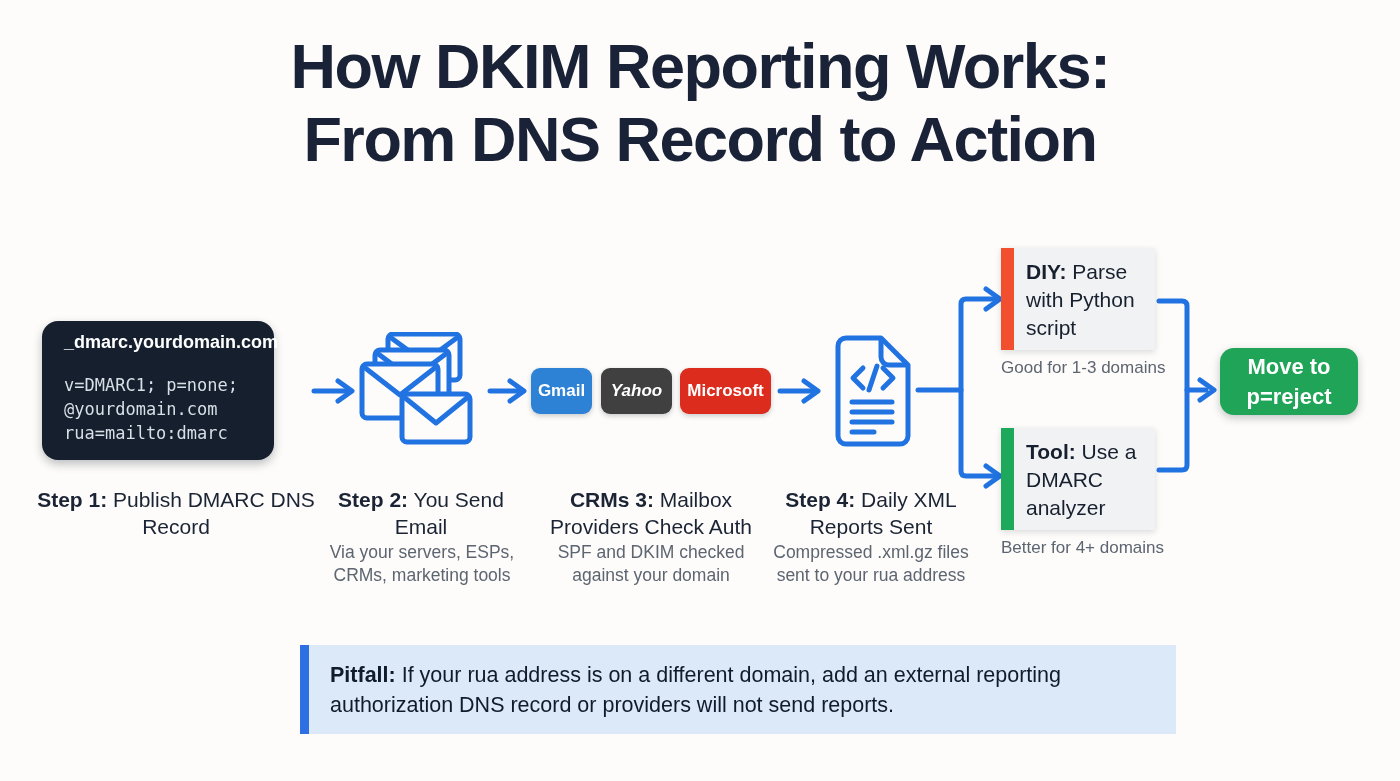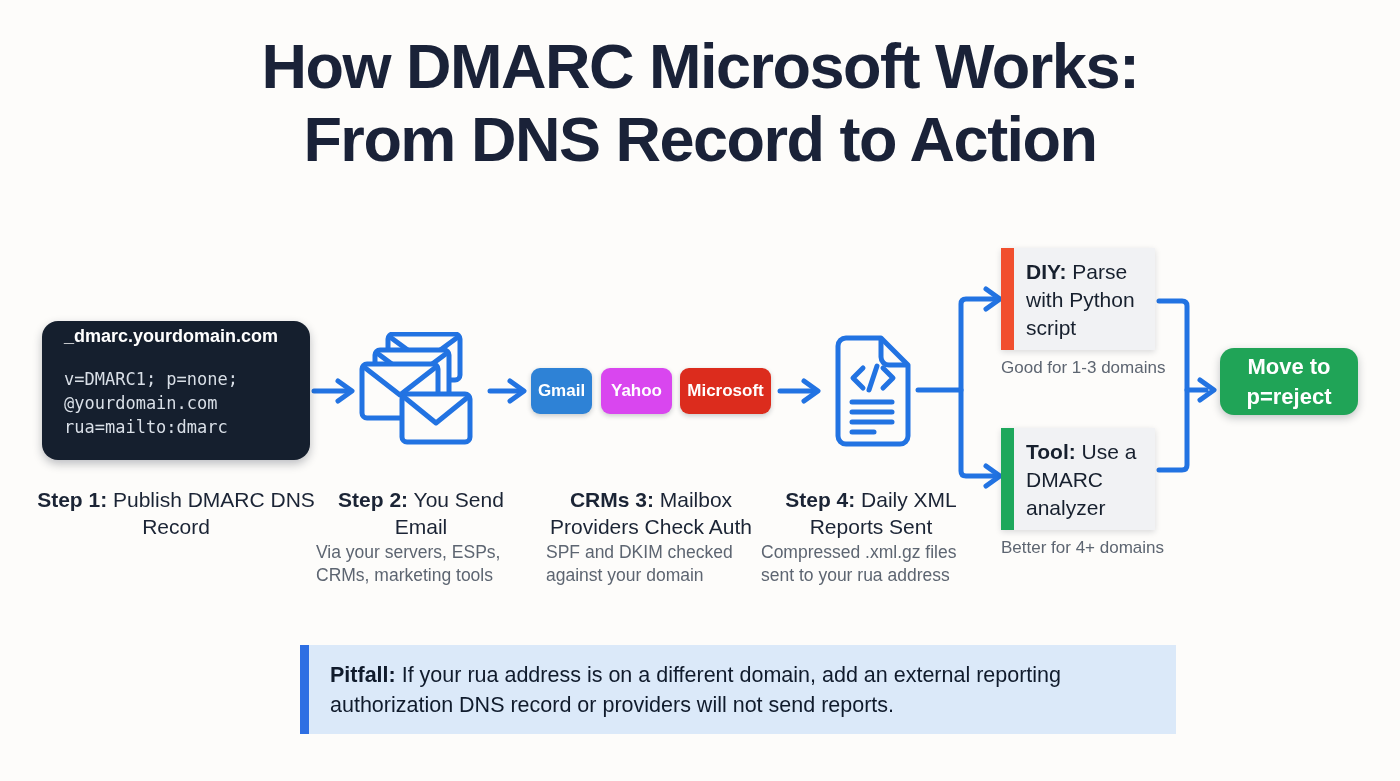--- a/index.html
+++ b/index.html
@@ -5,32 +5,32 @@
   * { margin:0; padding:0; box-sizing:border-box; }
   html,body { width:1400px; height:781px; }
   body { font-family:"Liberation Sans", sans-serif; background:#fdfcfa; position:relative; overflow:hidden; }
   .canvas { position:absolute; inset:0; width:1400px; height:781px; }
 
   .title { position:absolute; top:30px; left:0; width:100%; text-align:center;
            font-size:63px; font-weight:bold; color:#1a2238; line-height:1.16; letter-spacing:-1.5px; }
 
   .arrows-svg { position:absolute; left:0; top:0; pointer-events:none; }
 
-  .dns-box { position:absolute; left:42px; top:321px; width:268px; height:139px;
-             background:#151f2e; border-radius:16px; padding:5px 22px;
+  .dns-box { position:absolute; left:42px; top:321px; width:232px; height:139px;
+             background:#151f2e; border-radius:16px; padding:11px 22px;
              box-shadow:0 4px 10px rgba(20,30,45,.28); }
   .dns-domain { color:#ffffff; font-size:18px; font-weight:bold; }
   .dns-code { margin-top:20px; font-family:"DejaVu Sans Mono", monospace;
               font-size:17px; color:#d9dfe7; line-height:1.42; }
 
   .icon-wrap { position:absolute; }
 
   .step-label { position:absolute; font-size:21px; color:#1b2435; line-height:1.3; text-align:center; }
   .step-label b { font-weight:bold; }
-  .step-sub { position:absolute; font-size:17.5px; color:#5d6571; line-height:1.3; }
+  .step-sub { position:absolute; font-size:17.5px; color:#5d6571; line-height:1.3; text-align:center; }
 
   .badge { position:absolute; top:368px; height:46px; border-radius:9px;
            display:flex; align-items:center; justify-content:center;
            color:#fff; font-size:17px; font-weight:bold;
            box-shadow:0 2px 5px rgba(20,30,45,.22); }
   .badge-gmail { left:531px; width:61px; }
   .badge-yahoo { left:601px; width:71px; }
   .badge-microsoft { left:680px; width:91px; }
 
   .option-box { position:absolute; left:1001px; width:154px; height:102px;
@@ -53,21 +53,21 @@
   .pitfall-text { position:absolute; left:30px; top:16px; width:752px;
                   font-size:21.5px; color:#101b2c; line-height:1.38; }
   .pitfall-text b { font-weight:bold; }
 </style>
 </head>
 <body>
 
 <div class="canvas">
 
   <div class="title">
-    <div>How DMARC Microsoft Works:</div>
+    <div>How DKIM Reporting Works:</div>
     <div>From DNS Record to Action</div>
   </div>
 
   <svg class="arrows-svg" width="1400" height="781" viewBox="0 0 1400 781">
     <g fill="none" stroke-width="5" stroke-linecap="round" stroke-linejoin="round" stroke="#2273e2">
 
       <path d="M314 391 H346"></path>
         <path d="M338 381 L352 391 L338 401"></path>
 
       <path d="M490 391 H518"></path>
@@ -107,21 +107,21 @@
         <path d="M7 35 L43 63 L79 35"></path>
         <rect x="45" y="62" width="68" height="48" rx="5"></rect>
         <path d="M47 65 L79 91 L111 65"></path>
       </g>
     </svg>
   </div>
 
   <div class="badge badge-gmail" style="background-color: rgb(46, 130, 214);">
     <span>Gmail</span>
   </div>
-  <div class="badge badge-yahoo" style="background-color: #d946ef;">
+  <div class="badge badge-yahoo" style="background-color: #404040; font-style: italic;">
     <span>Yahoo</span>
   </div>
   <div class="badge badge-microsoft" style="background-color: rgb(220, 44, 29);">
     <span>Microsoft</span>
   </div>
 
   <div class="icon-wrap" style="left:826px; top:334px;">
     <svg width="90" height="115" viewBox="0 0 90 115" fill="none" stroke-width="5" stroke-linecap="round" stroke-linejoin="round" stroke="#2273e2">
       <path d="M20 4 h35 l27 27 v71 a8 8 0 0 1 -8 8 H20 a8 8 0 0 1 -8 -8 V12 a8 8 0 0 1 8 -8 z" fill="#fdfcfa"></path>
       <path d="M55 5 v18 a8 8 0 0 0 8 8 h18"></path>

